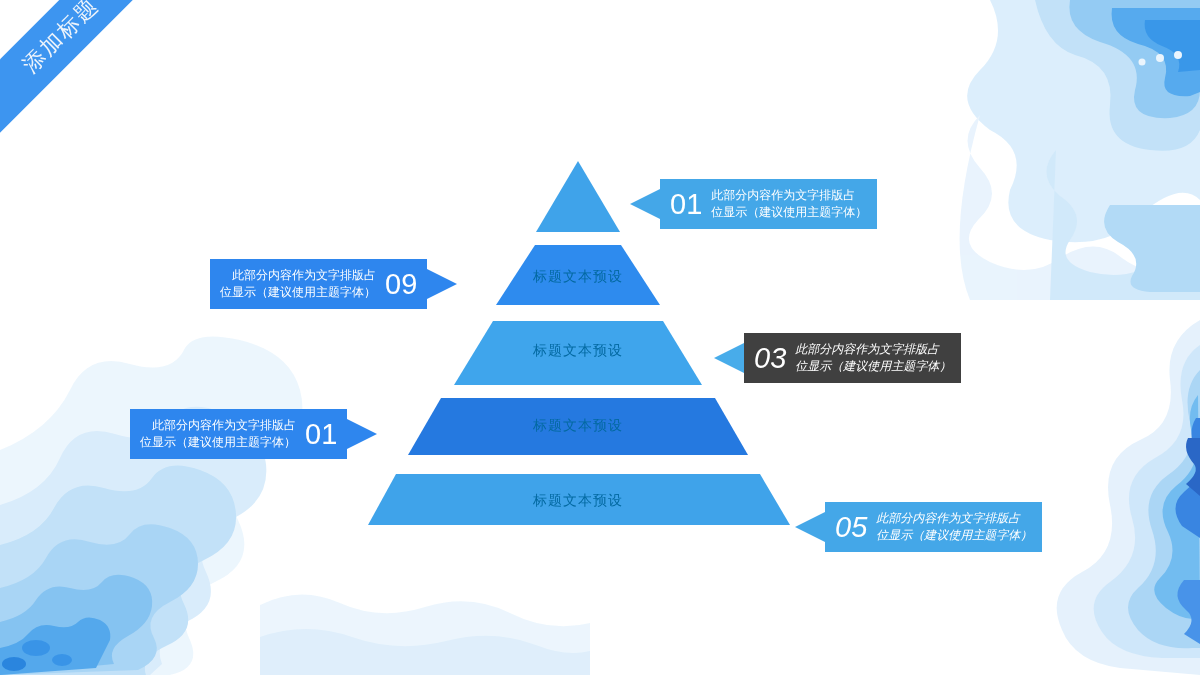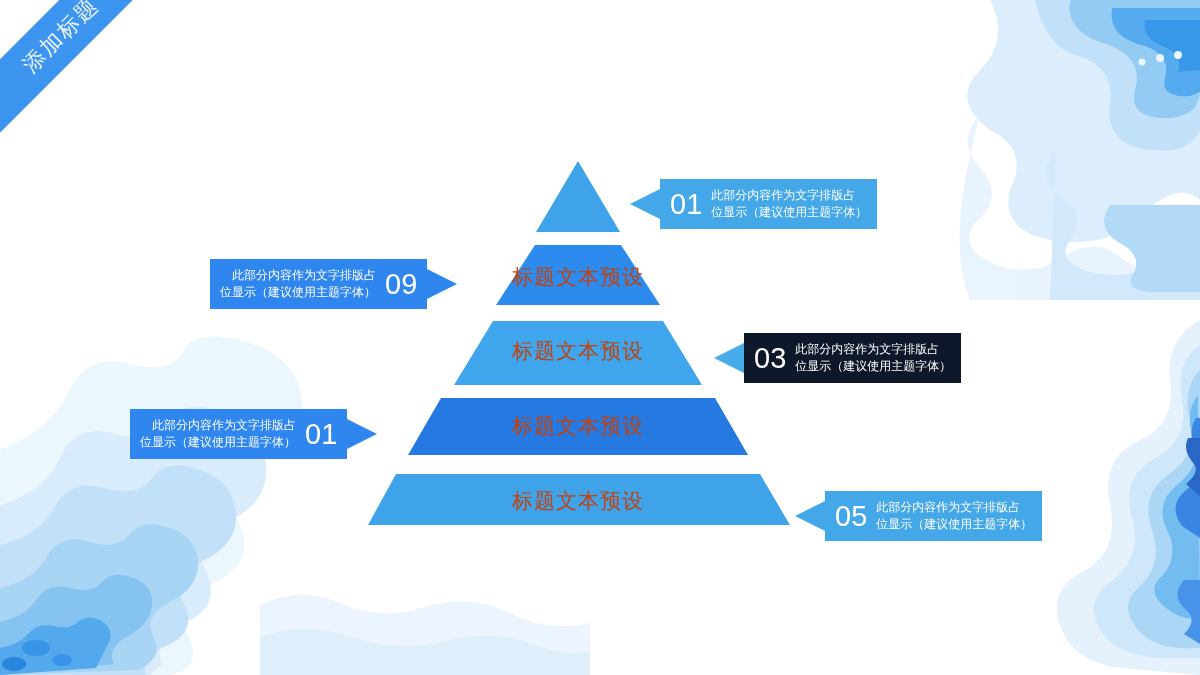--- a/index.html
+++ b/index.html
@@ -37,22 +37,22 @@
     font-family:"Liberation Sans","DejaVu Sans",sans-serif;
     font-weight:400;
     white-space:nowrap;
     padding-left:42px;
   }
 
   
   #pyramid { position:absolute; left:0; top:0; width:1200px; height:675px; }
   .tier-label {
     position:absolute;
-    color:#c2410c;
-    font-size:21px;
+    color:#0369a1;
+    font-size:14px;
     letter-spacing:1px;
     white-space:nowrap;
     transform:translate(-50%,-50%);
     font-family:"Liberation Serif","DejaVu Serif",serif;
   }
 
   
   .callout {
     position:absolute;
     height:50px;
@@ -212,37 +212,37 @@
     <div class="body" style="background:#2E86EE;">
       <span class="txt">此部分内容作为文字排版占
 位显示（建议使用主题字体）</span>
       <span class="num">09</span>
     </div>
     <div class="arrow" style="border-left:30px solid #2E86EE;"></div>
   </div>
 
   <div class="callout right" style="left:714px; top:326px;">
     <div class="arrow" style="border-right:30px solid #48ACEA;"></div>
-    <div class="body" style="background:#0f172a;">
+    <div class="body" style="background:#404040;font-style:italic;">
       <span class="num">03</span>
       <span class="txt">此部分内容作为文字排版占
 位显示（建议使用主题字体）</span>
     </div>
   </div>
 
   <div class="callout left" style="left:130px; top:402px;">
     <div class="body" style="background:#2E86EE;">
       <span class="txt">此部分内容作为文字排版占
 位显示（建议使用主题字体）</span>
       <span class="num">01</span>
     </div>
     <div class="arrow" style="border-left:30px solid #2E86EE;"></div>
   </div>
 
-  <div class="callout right" style="left:795px; top:484px;">
+  <div class="callout right" style="left:795px; top:495px;font-style:italic;">
     <div class="arrow" style="border-right:30px solid #44A7E8;"></div>
     <div class="body" style="background:#44A7E8;">
       <span class="num">05</span>
       <span class="txt">此部分内容作为文字排版占
 位显示（建议使用主题字体）</span>
     </div>
   </div>
 
 </div>
 

